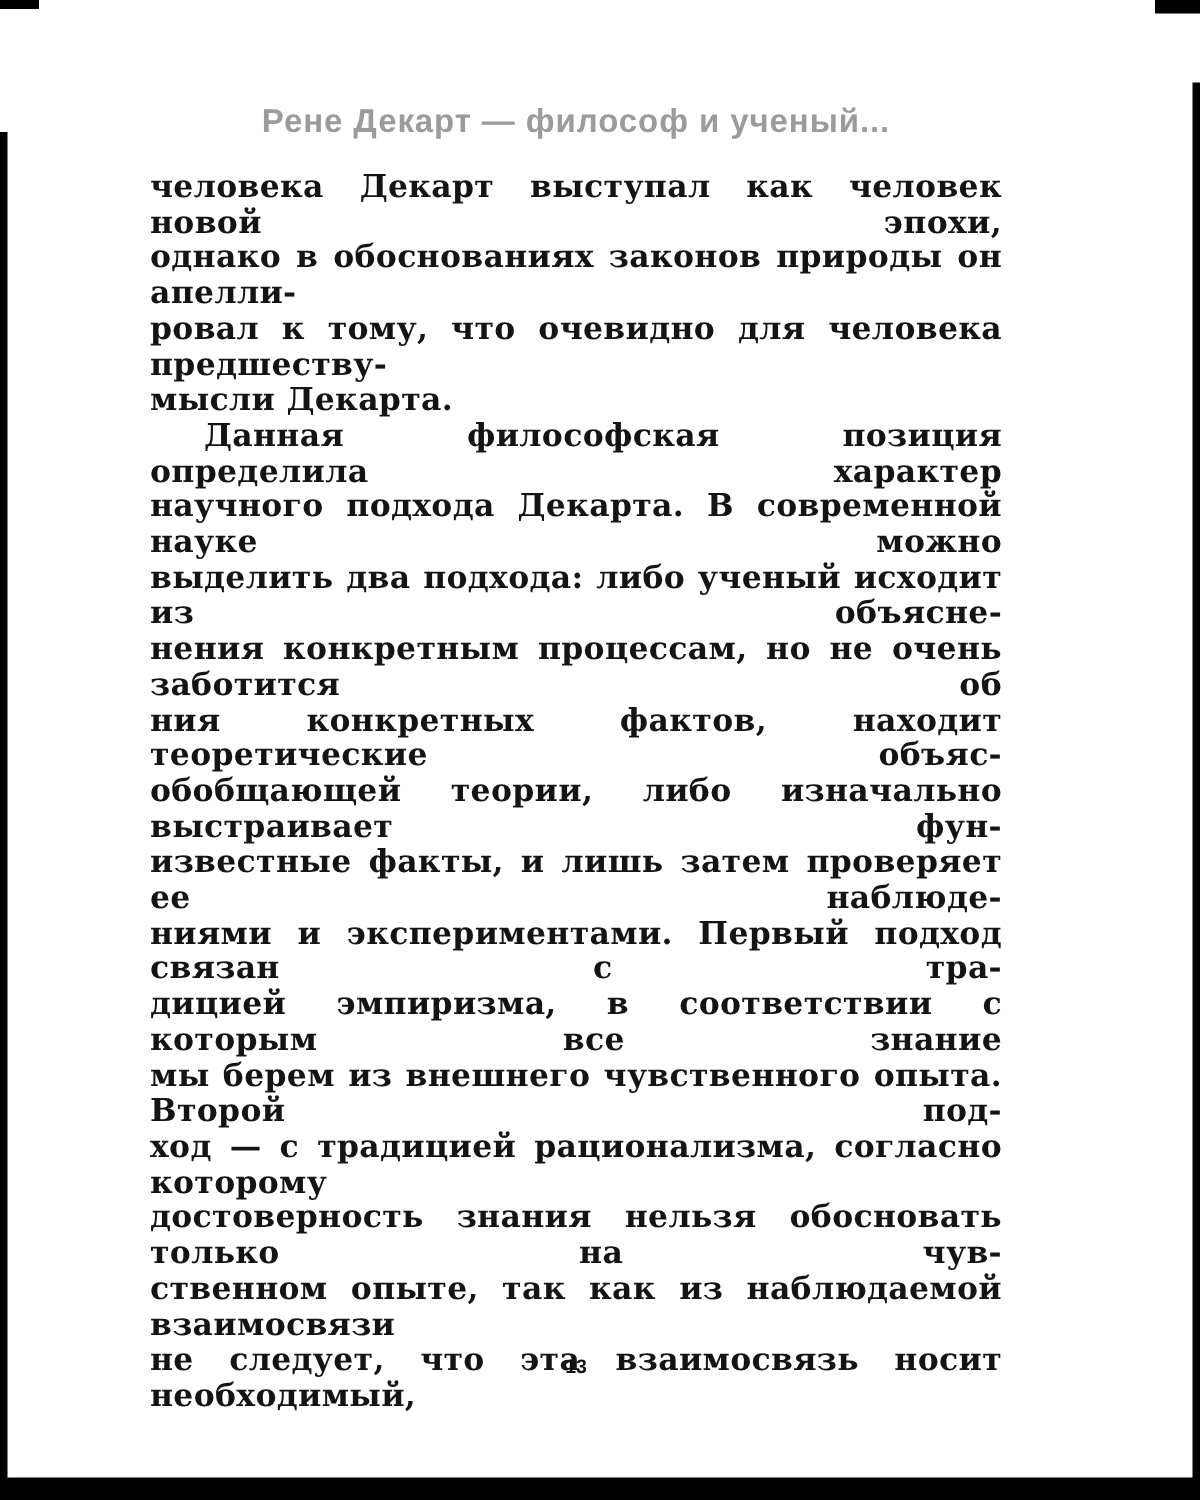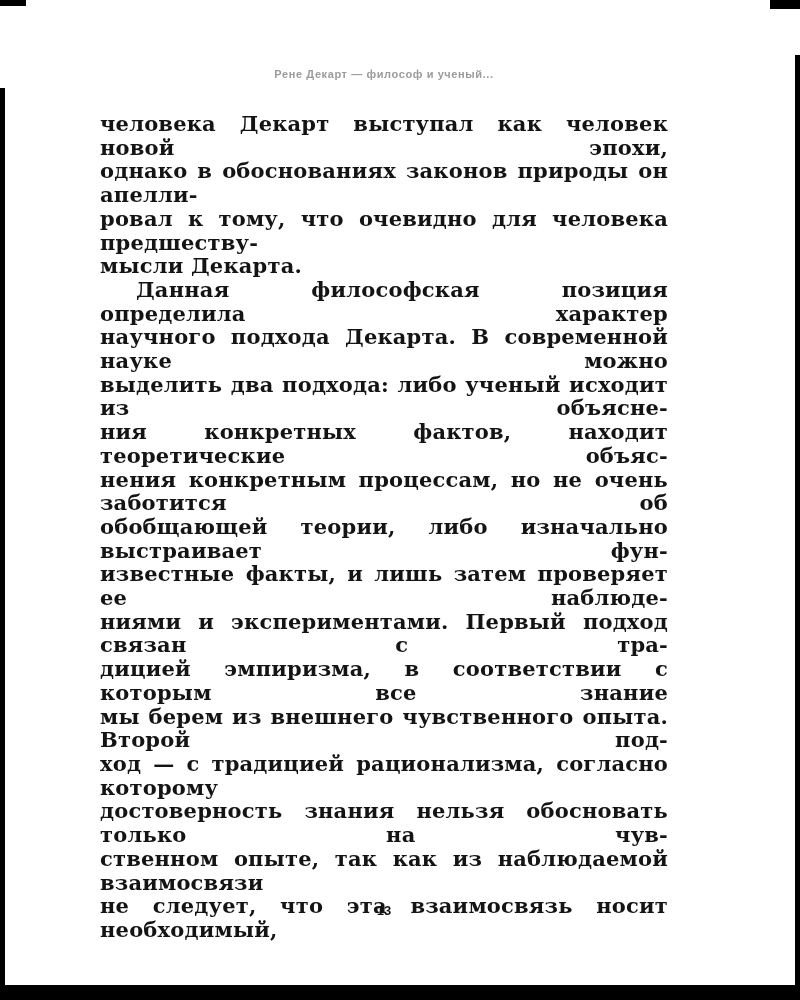--- a/index.html
+++ b/index.html
@@ -17,21 +17,21 @@
     background: #ffffff;
   }
   .page-header {
     position: absolute;
     top: 68px;
     left: 100px;
     width: 568px;
     text-align: center;
     font-family: "Liberation Sans", sans-serif;
     font-weight: bold;
-    font-size: 11px;
+    font-size: 22px;
     letter-spacing: 0.6px;
     color: #9b9b9b;
   }
   .page-body {
     position: absolute;
     top: 112px;
     left: 100px;
     width: 568px;
   }
   .paragraph { margin: 0; }
@@ -78,22 +78,22 @@
       <div class="paragraph">
         <div class="line">человека Декарт выступал как человек новой эпохи,</div>
         <div class="line">однако в обоснованиях законов природы он апелли-</div>
         <div class="line">ровал к тому, что очевидно для человека предшеству-</div>
         <div class="line para-last">мысли Декарта.</div>
       </div>
       <div class="paragraph">
         <div class="line indent">Данная философская позиция определила характер</div>
         <div class="line">научного подхода Декарта. В современной науке можно</div>
         <div class="line">выделить два подхода: либо ученый исходит из объясне-</div>
+        <div class="line">нения конкретным процессам, но не очень заботится об</div>
         <div class="line">ния конкретных фактов, находит теоретические объяс-</div>
-        <div class="line">нения конкретным процессам, но не очень заботится об</div>
         <div class="line">обобщающей теории, либо изначально выстраивает фун-</div>
         <div class="line">известные факты, и лишь затем проверяет ее наблюде-</div>
         <div class="line">ниями и экспериментами. Первый подход связан с тра-</div>
         <div class="line">дицией эмпиризма, в соответствии с которым все знание</div>
         <div class="line">мы берем из внешнего чувственного опыта. Второй под-</div>
         <div class="line">ход — с традицией рационализма, согласно которому</div>
         <div class="line">достоверность знания нельзя обосновать только на чув-</div>
         <div class="line">ственном опыте, так как из наблюдаемой взаимосвязи</div>
         <div class="line">не следует, что эта взаимосвязь носит необходимый,</div>
       </div>

